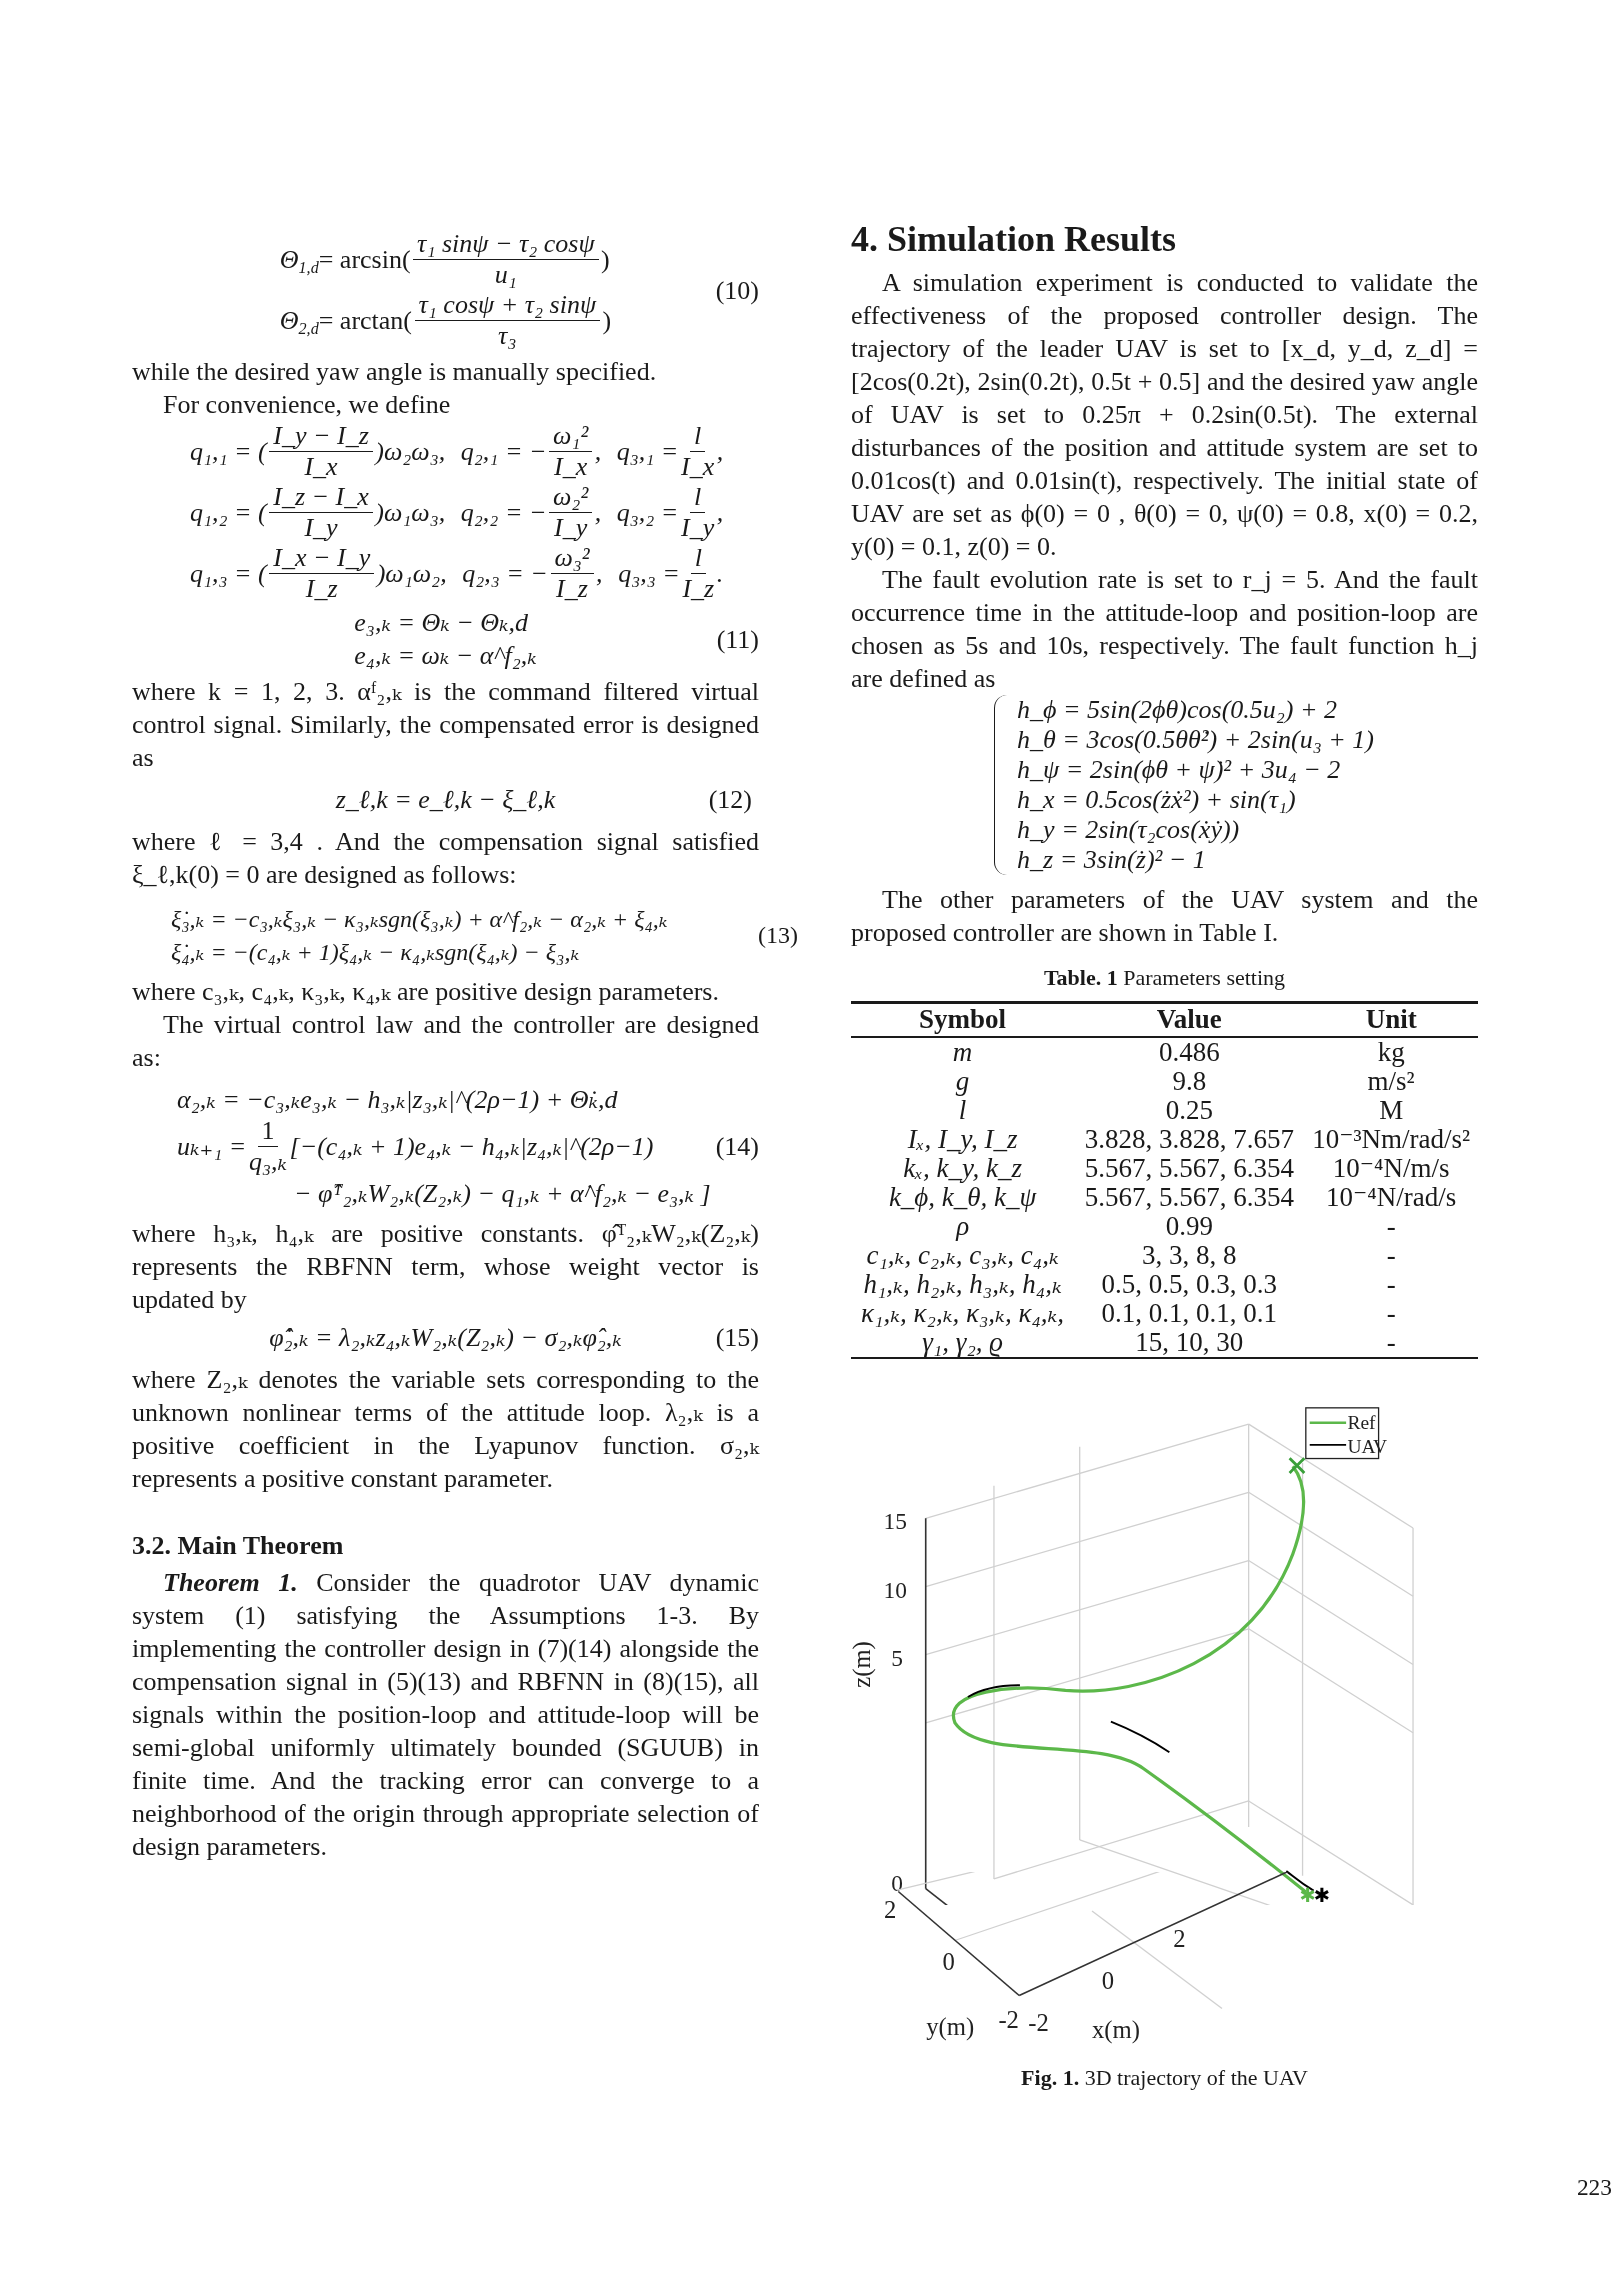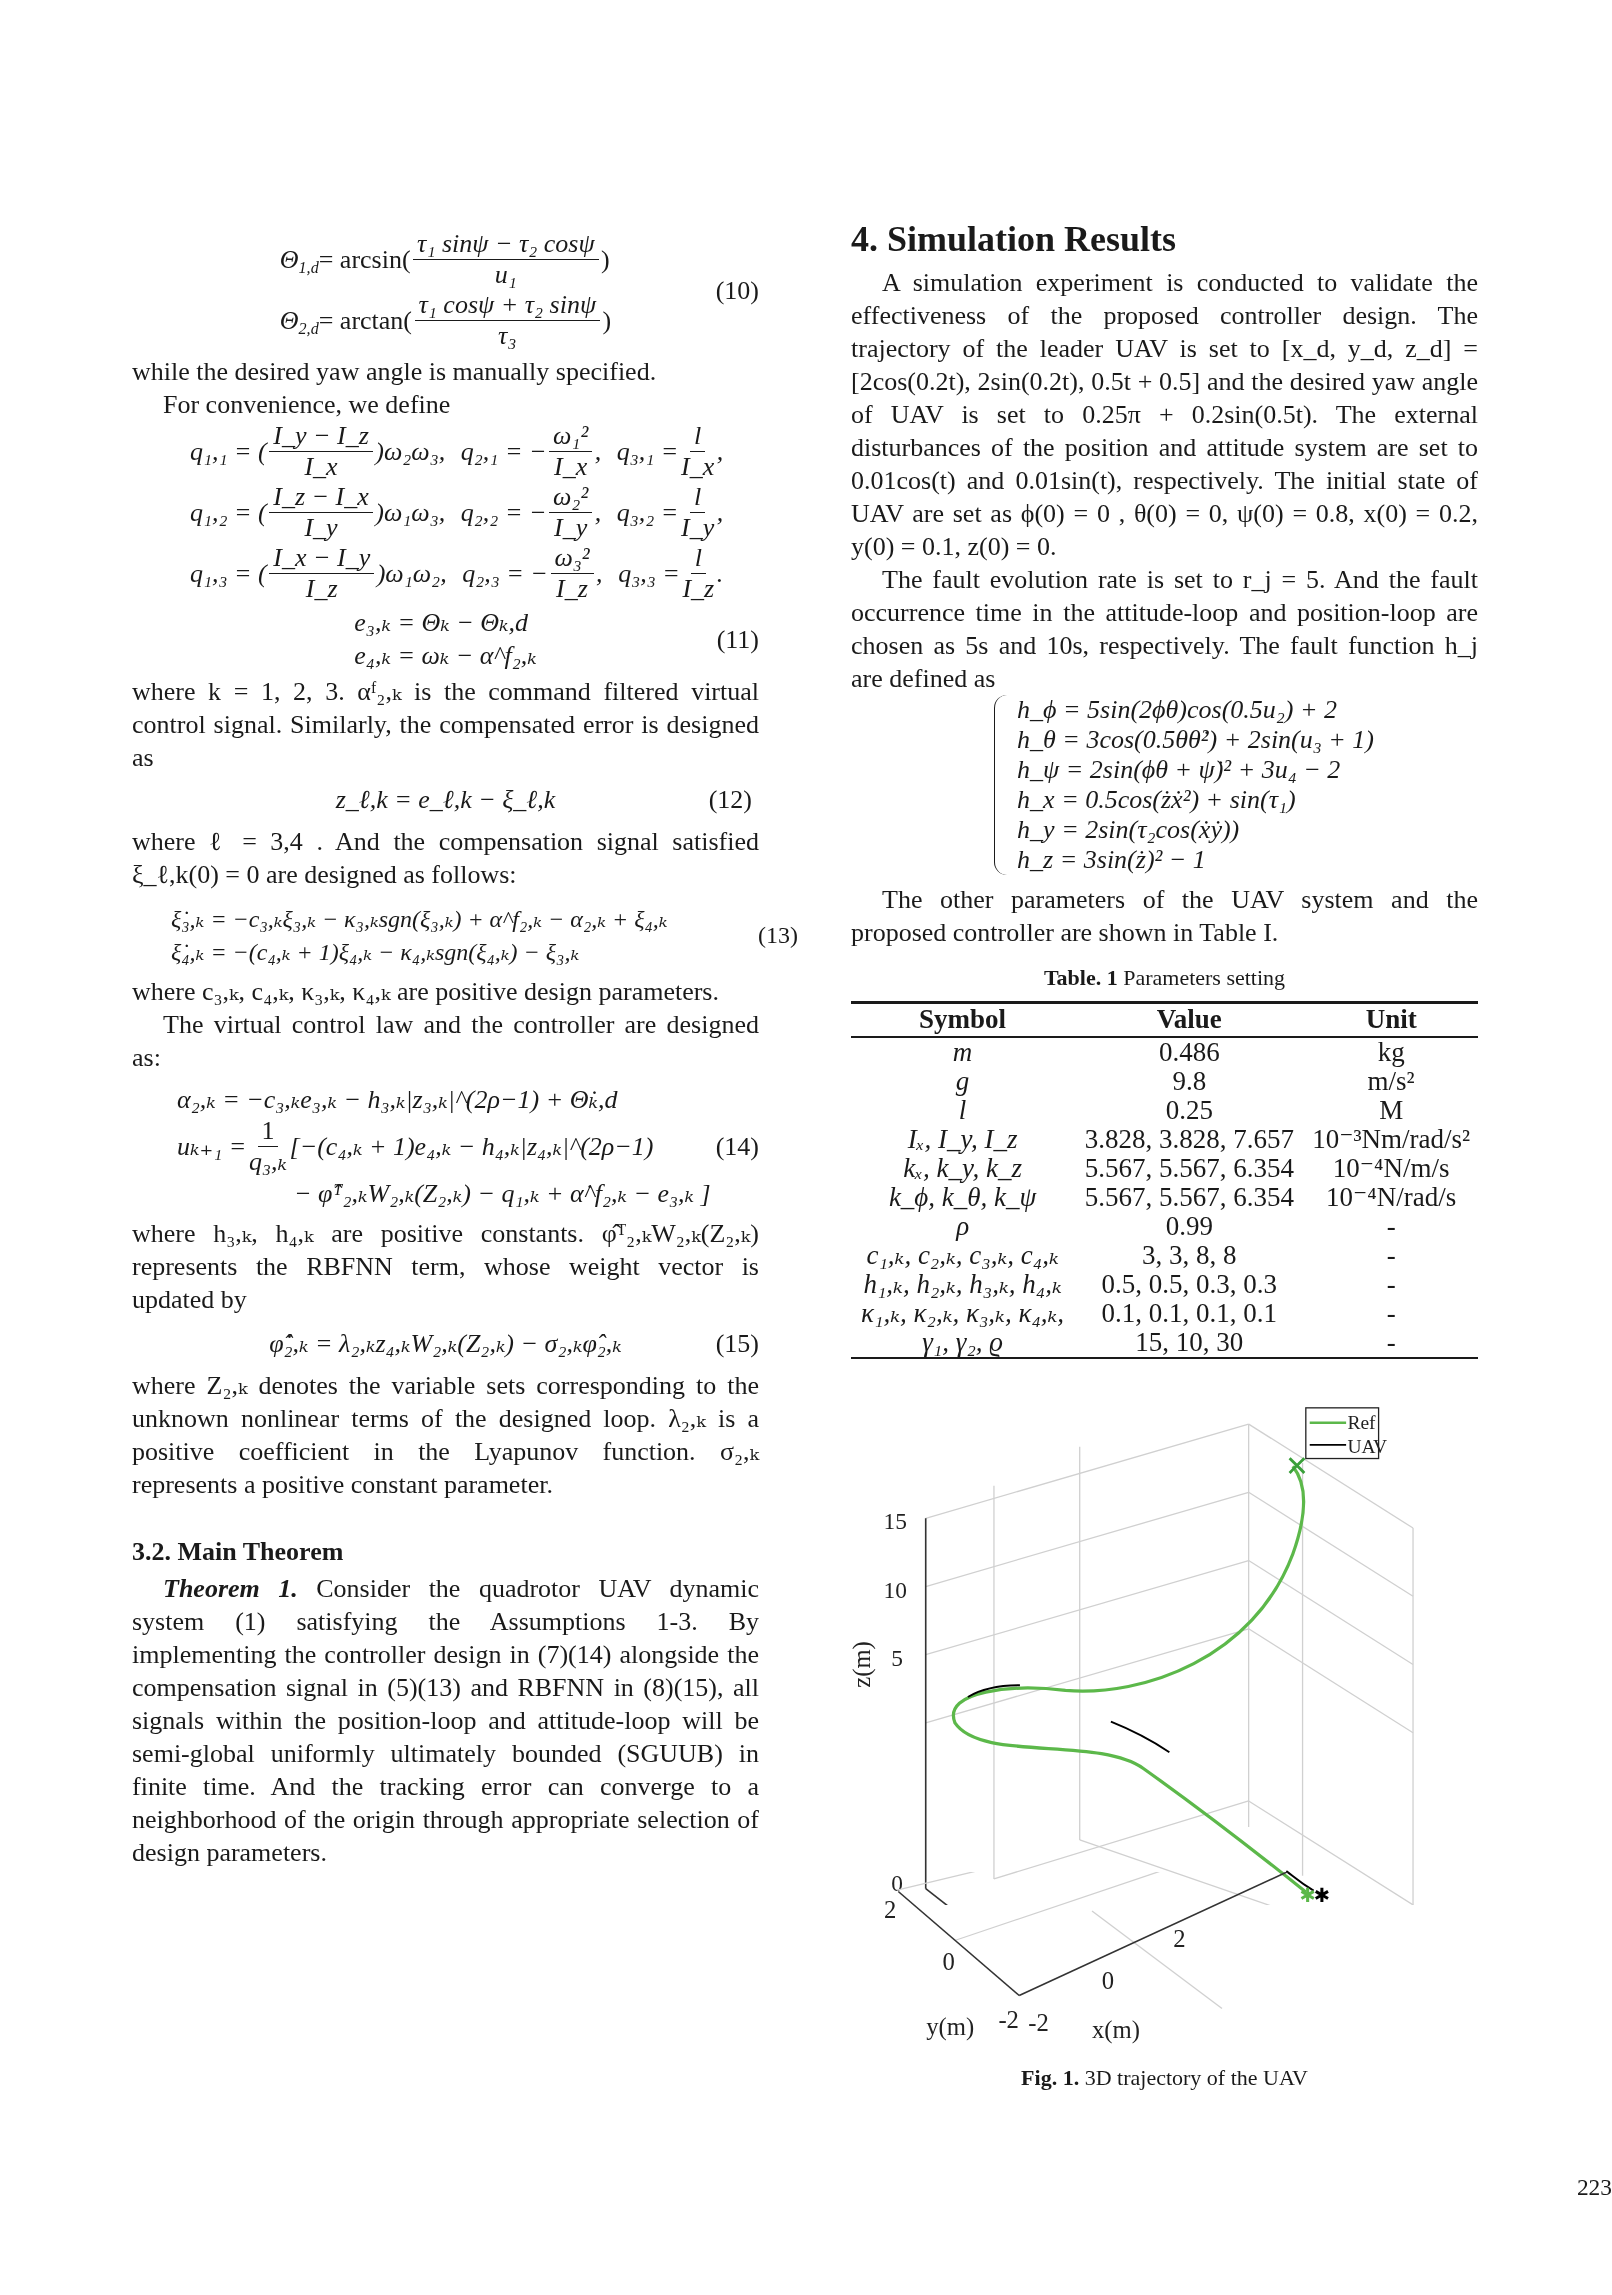--- a/index.html
+++ b/index.html
@@ -187,26 +187,26 @@
           </span>
         <span>[−(c₄,ₖ + 1)e₄,ₖ − h₄,ₖ|z₄,ₖ|^(2ρ−1)</span>
       </div>
       <div style="margin-left:117px;">− φ̂ᵀ₂,ₖW₂,ₖ(Z₂,ₖ) − q₁,ₖ + α̇^f₂,ₖ − e₃,ₖ ]</div>
     </div>
     <span class="num" style="right:0;">(14)</span>
   </div>
 
   <p>where h₃,ₖ, h₄,ₖ are positive constants. φ̂ᵀ₂,ₖW₂,ₖ(Z₂,ₖ) represents the RBFNN term, whose weight vector is updated by</p>
 
-  <div class="eq" style="margin:11px 0 9px 0;">
+  <div class="eq" style="margin:5px 0 9px 0;">
     <span>φ̂̇₂,ₖ = λ₂,ₖz₄,ₖW₂,ₖ(Z₂,ₖ) − σ₂,ₖφ̂₂,ₖ</span>
     <span class="num">(15)</span>
   </div>
 
-  <p>where Z₂,ₖ denotes the variable sets corresponding to the unknown nonlinear terms of the designed loop. λ₂,ₖ is a positive coefficient in the Lyapunov function. σ₂,ₖ represents a positive constant parameter.</p>
+  <p>where Z₂,ₖ denotes the variable sets corresponding to the unknown nonlinear terms of the attitude loop. λ₂,ₖ is a positive coefficient in the Lyapunov function. σ₂,ₖ represents a positive constant parameter.</p>
 
   <h3 style="margin-top:34px;">3.2. Main Theorem</h3>
   <p class="ind">
     <b><i>Theorem 1.</i></b>
     <span>Consider the quadrotor UAV dynamic system (1) satisfying the Assumptions 1-3. By implementing the controller design in (7)(14) alongside the compensation signal in (5)(13) and RBFNN in (8)(15), all signals within the position-loop and attitude-loop will be semi-global uniformly ultimately bounded (SGUUB) in finite time. And the tracking error can converge to a neighborhood of the origin through appropriate selection of design parameters.</span>
   </p>
 </div>
 
 <div class="col right">
   <h2>4.  Simulation Results</h2>

